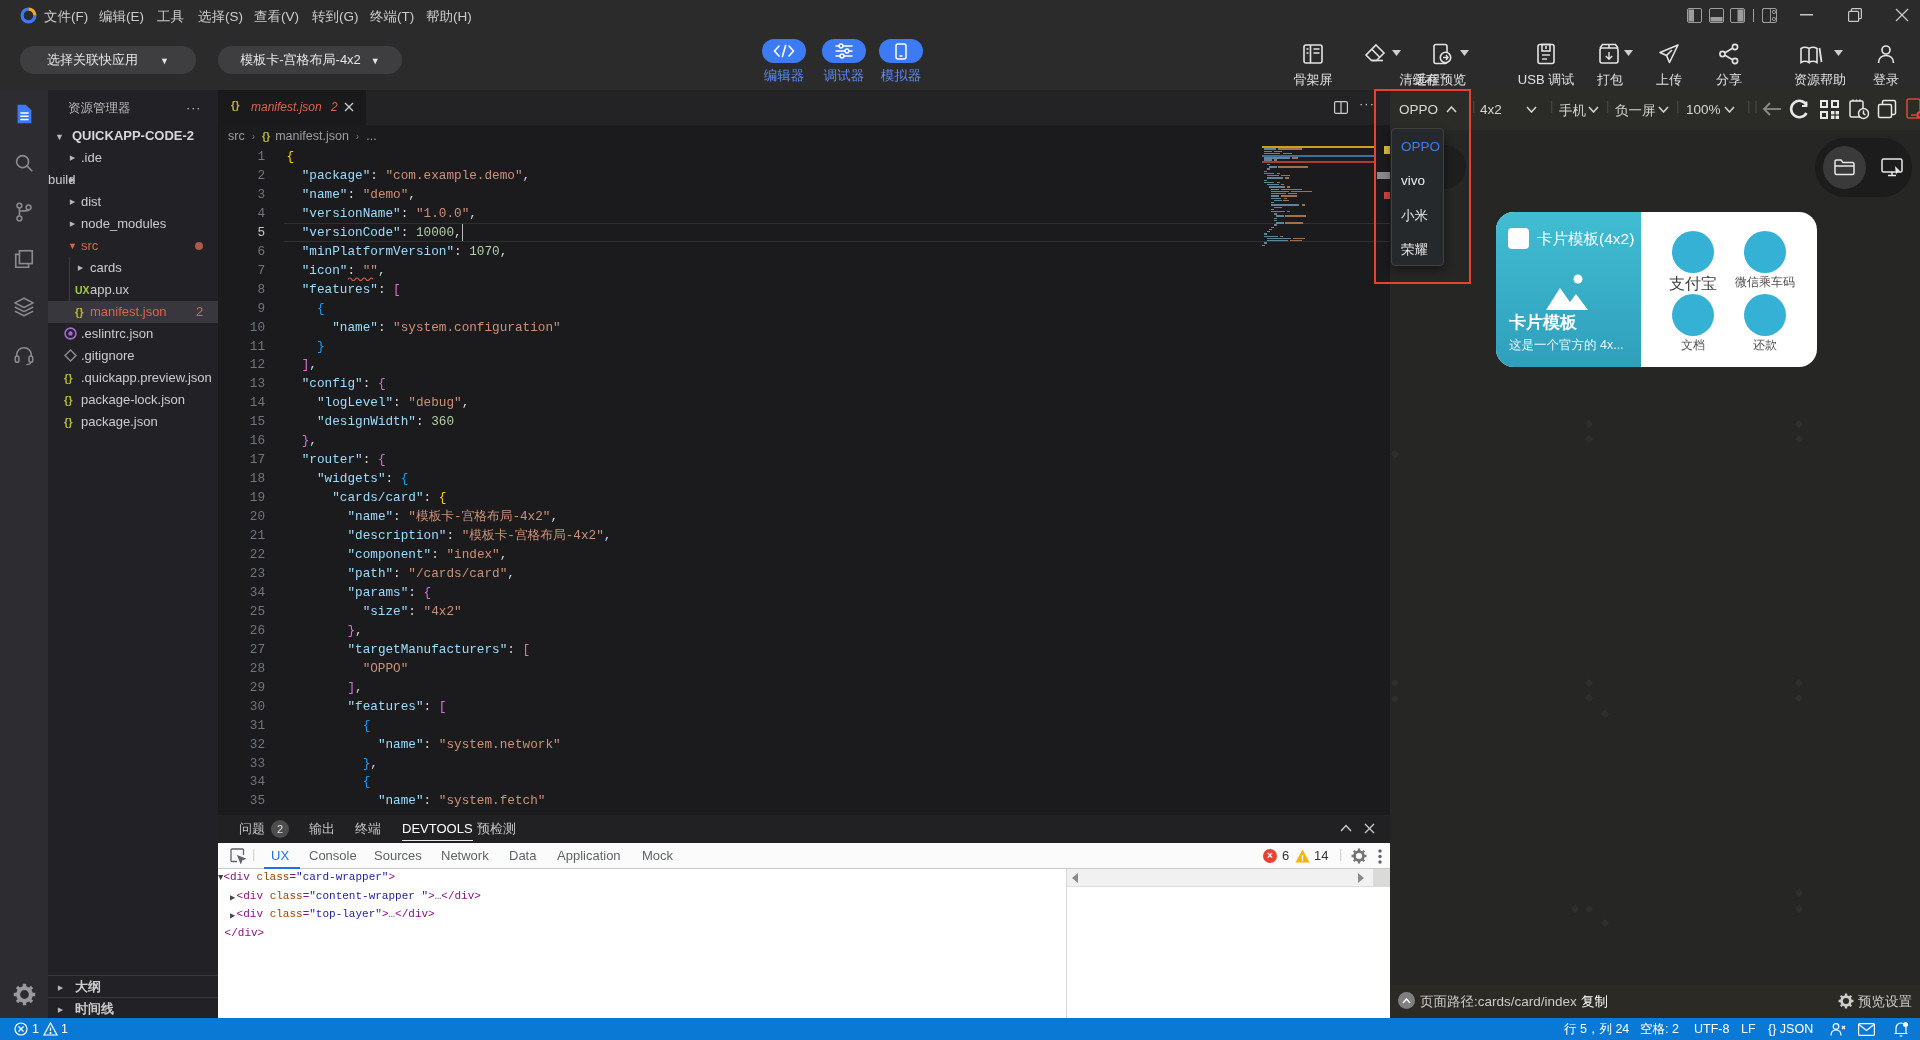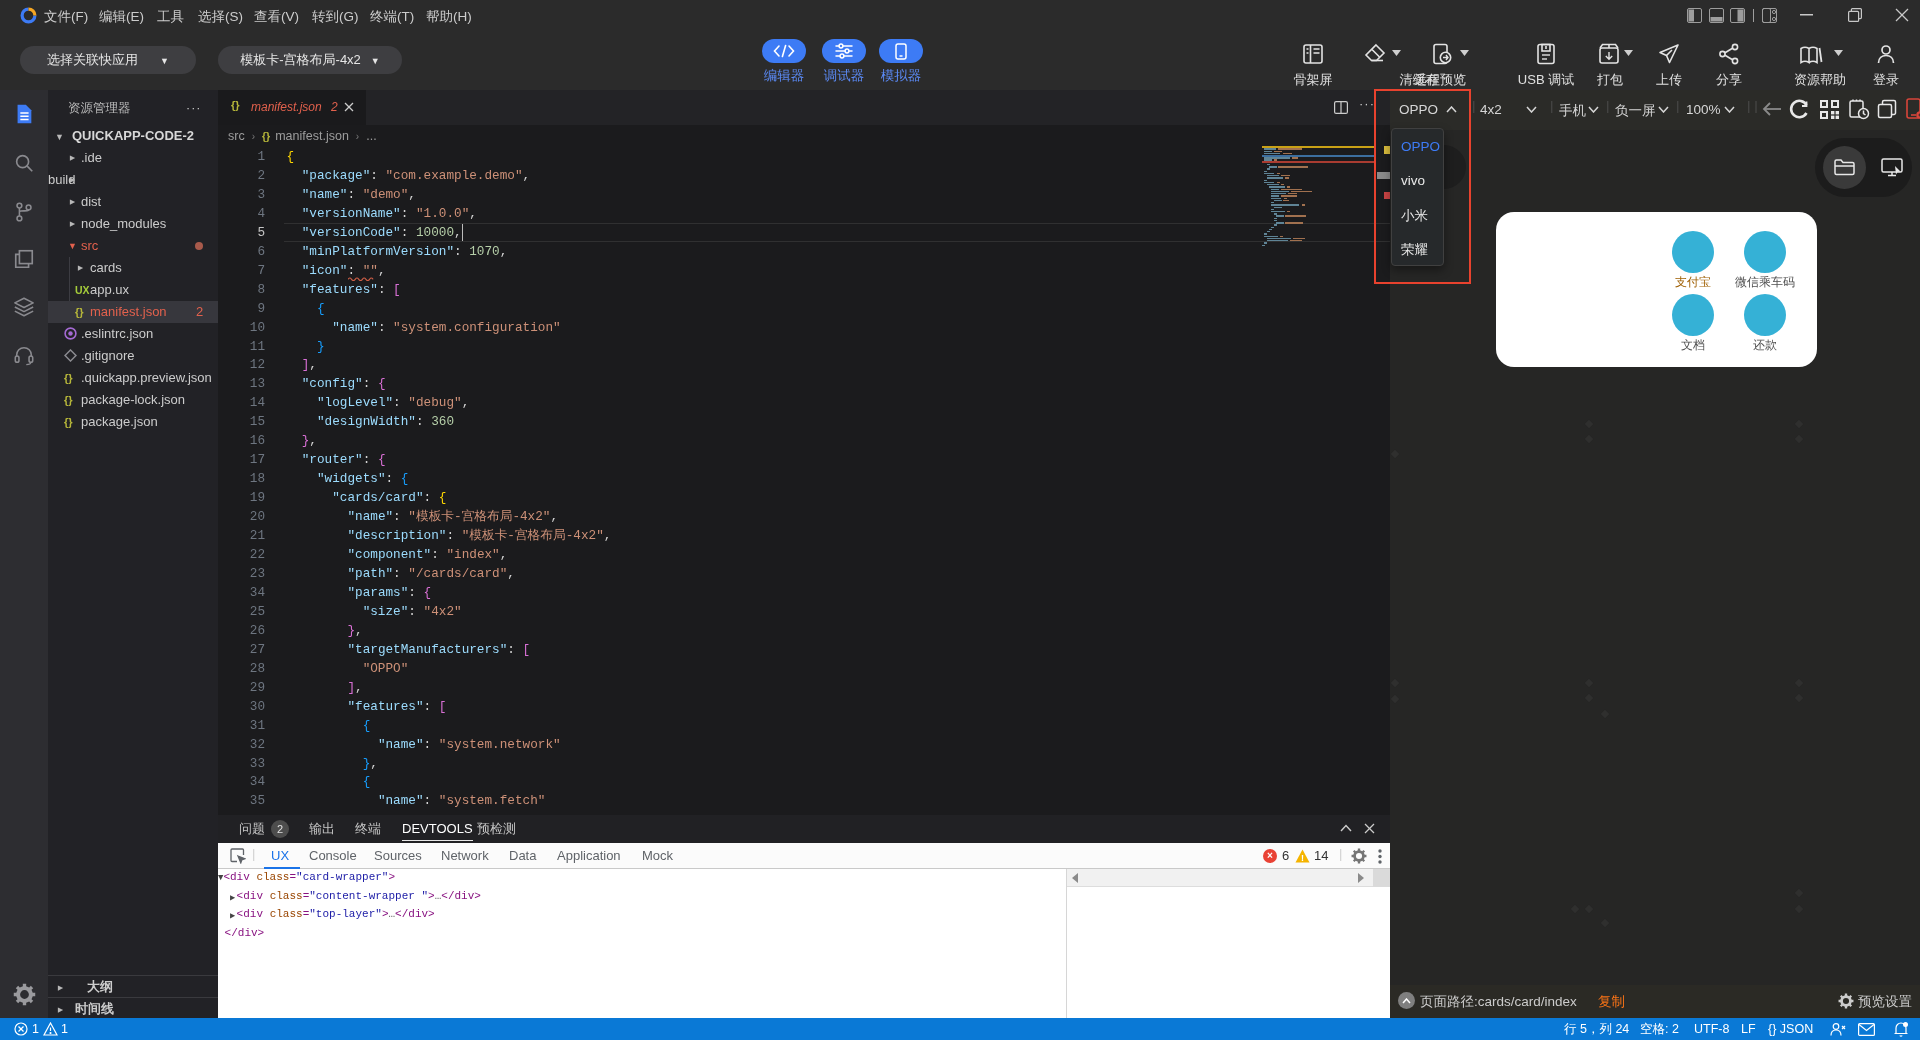--- a/index.html
+++ b/index.html
@@ -245,21 +245,21 @@
     <div class="treerow" style="top:233px"><svg style="position:absolute;left:16px;top:4px" width="13" height="13" viewBox="0 0 13 13">
           <circle cx="6.5" cy="6.5" r="5.4" fill="none" stroke="#a46ad3" stroke-width="1.6"></circle>
           <circle cx="6.5" cy="6.5" r="2.2" fill="#a46ad3"></circle>
         </svg><span style="margin-left:33px">.eslintrc.json</span></div>
     <div class="treerow" style="top:255px"><svg style="position:absolute;left:16px;top:4px" width="13" height="13" viewBox="0 0 13 13">
           <rect x="2.6" y="2.6" width="7.8" height="7.8" transform="rotate(45 6.5 6.5)" fill="none" stroke="#8a8a8f" stroke-width="1.5"></rect>
         </svg><span style="margin-left:33px">.gitignore</span></div>
     <div class="treerow" style="top:277px"><b style="position:absolute;left:16px;font-size:11px;color:#b7b73a">{}</b><span style="margin-left:33px">.quickapp.preview.json</span></div>
     <div class="treerow" style="top:299px"><b style="position:absolute;left:16px;font-size:11px;color:#b7b73a">{}</b><span style="margin-left:33px">package-lock.json</span></div>
     <div class="treerow" style="top:321px"><b style="position:absolute;left:16px;font-size:11px;color:#b7b73a">{}</b><span style="margin-left:33px">package.json</span></div>
-    <div style="position:absolute;left:0;top:885px;width:170px;height:22px;border-top:1px solid #3a3a3e;font-size:13px;color:#cccccc;line-height:22px;font-weight:bold"><span class="chev" style="left:8px;top:886px;position:fixed"></span><span class="chev" style="margin-left:8px;position:static;transform:rotate(-90deg)">▼</span><span style="margin-left:22px">大纲</span></div>
+    <div style="position:absolute;left:0;top:885px;width:170px;height:22px;border-top:1px solid #3a3a3e;font-size:13px;color:#cccccc;line-height:22px;font-weight:bold"><span class="chev" style="left:8px;top:886px;position:fixed"></span><span class="chev" style="margin-left:8px;position:static;transform:rotate(-90deg)">▼</span><span style="margin-left:10px">大纲</span></div>
     <div style="position:absolute;left:0;top:907px;width:170px;height:22px;border-top:1px solid #3a3a3e;font-size:13px;color:#cccccc;line-height:22px;font-weight:bold"><span class="chev" style="margin-left:8px;position:static;transform:rotate(-90deg)">▼</span><span style="margin-left:10px">时间线</span></div>
   </div>
   <div id="tabstrip" class="abs">
     <div id="activetab">
       <b style="position:absolute;left:13px;top:9px;font-size:11px;color:#b7b73a;font-style:normal">{}</b>
       <span style="position:absolute;left:33px;top:10px;font-size:12px;font-style:italic;color:#e2614d">manifest.json</span>
         <span style="position:absolute;left:113px;top:10px;font-size:12px;font-style:italic;color:#e2614d">2</span>
       <svg style="position:absolute;left:126px;top:12px" width="10" height="10" viewBox="0 0 10 10" stroke="#cccccc" stroke-width="1.2">
           <line x1="1" y1="1" x2="9" y2="9"></line>
           <line x1="9" y1="1" x2="1" y2="9"></line>
@@ -542,36 +542,46 @@
         <line x1="1" y1="8" x2="20" y2="8"></line>
       </svg>
       <svg style="position:absolute;left:66px;top:20px" width="22" height="19" viewBox="0 0 22 19" fill="none" stroke="#e8e8e8" stroke-width="1.5">
         <rect x="1" y="1" width="20" height="13" rx="1.5"></rect>
         <line x1="7" y1="17.5" x2="15" y2="17.5"></line>
         <line x1="11" y1="14" x2="11" y2="17.5"></line>
         <path d="M14 8 L19.5 13.5 L16.5 14 L15 16.5 Z" fill="#e8e8e8" stroke="none"></path>
       </svg>
     </div>
     <div style="position:absolute;left:106px;top:122px;width:321px;height:155px;border-radius:18px;background:#ffffff;overflow:hidden">
+      <div style="position:absolute;left:0;top:0;width:145px;height:155px;background:linear-gradient(180deg,#41bdd2,#2f9fbc)">
+        <div style="position:absolute;left:12px;top:16px;width:21px;height:21px;border-radius:4px;background:#ffffff"></div>
+        <span style="position:absolute;left:41px;top:17px;color:#ffffff;font-size:15.5px;white-space:nowrap">卡片模板(4x2)</span>
+        <svg style="position:absolute;left:48px;top:60px" width="46" height="40" viewBox="0 0 46 40">
+          <circle cx="34" cy="7" r="4.5" fill="#ffffff"></circle>
+          <path d="M2 38 L16 16 L26 30 L32 22 L44 38 Z" fill="#ffffff"></path>
+        </svg>
+        <span style="position:absolute;left:13px;top:99px;color:#ffffff;font-size:17px;font-weight:bold">卡片模板</span>
+        <span style="position:absolute;left:13px;top:125px;color:#e6f7fa;font-size:12.5px;white-space:nowrap">这是一个官方的 4x...</span>
+      </div>
       <div style="position:absolute;left:176px;top:19px;width:42px;height:42px;border-radius:21px;background:#35b1d6"></div>
       <div style="position:absolute;left:248px;top:19px;width:42px;height:42px;border-radius:21px;background:#35b1d6"></div>
       <div style="position:absolute;left:176px;top:82px;width:42px;height:42px;border-radius:21px;background:#35b1d6"></div>
       <div style="position:absolute;left:248px;top:82px;width:42px;height:42px;border-radius:21px;background:#35b1d6"></div>
-      <span style="position:absolute;left:147px;top:62px;width:100px;text-align:center;font-size:12px;color:#a16207">支付宝</span>
+      <span style="position:absolute;left:147px;top:62px;width:100px;text-align:center;font-size:16px;color:#404040">支付宝</span>
       <span style="position:absolute;left:219px;top:62px;width:100px;text-align:center;font-size:12px;color:#4f4f4f">微信乘车码</span>
       <span style="position:absolute;left:147px;top:125px;width:100px;text-align:center;font-size:12px;color:#4f4f4f">文档</span>
       <span style="position:absolute;left:219px;top:125px;width:100px;text-align:center;font-size:12px;color:#4f4f4f">还款</span>
     </div>
     <div id="simbottom">
       <span style="position:absolute;left:8px;top:7px;width:17px;height:17px;border-radius:9px;background:#7f7f7f"></span>
       <svg style="position:absolute;left:12px;top:13px" width="9" height="6" viewBox="0 0 9 6" fill="none" stroke="#fff" stroke-width="1.5">
         <path d="M1 5 L4.5 1 L8 5"></path>
       </svg>
       <span style="position:absolute;left:30px">页面路径:cards/card/index</span>
-      <span style="position:absolute;left:208px;color:#f97316">复制</span>
+      <span style="position:absolute;left:191px;color:#ffffff">复制</span>
       <svg style="position:absolute;left:448px;top:8px" width="16" height="16" viewBox="0 0 24 24">
         <path d="M10.3 3.4 L10.2 0.8 L13.8 0.8 L13.7 3.4 L13.7 3.4 L16.9 4.7 L18.6 2.9 L21.1 5.4 L19.3 7.1 L19.3 7.1 L20.6 10.3 L23.2 10.2 L23.2 13.8 L20.6 13.7 L20.6 13.7 L19.3 16.9 L21.1 18.6 L18.6 21.1 L16.9 19.3 L16.9 19.3 L13.7 20.6 L13.8 23.2 L10.2 23.2 L10.3 20.6 L10.3 20.6 L7.1 19.3 L5.4 21.1 L2.9 18.6 L4.7 16.9 L4.7 16.9 L3.4 13.7 L0.8 13.8 L0.8 10.2 L3.4 10.3 L3.4 10.3 L4.7 7.1 L2.9 5.4 L5.4 2.9 L7.1 4.7 L7.1 4.7 Z M16.6 12.0 A4.6 4.6 0 1 0 7.4 12.0 A4.6 4.6 0 1 0 16.6 12.0 Z" fill="#cccccc" fill-rule="evenodd"></path>
       </svg>
       <span style="position:absolute;left:468px">预览设置</span>
     </div>
   </div>
   <div id="statusbar" class="abs">
     <svg class="sb" style="left:14px;top:4px" width="14" height="14" viewBox="0 0 14 14" fill="none" stroke="#ffffff" stroke-width="1.2">
       <circle cx="7" cy="7" r="6"></circle>
       <line x1="4.5" y1="4.5" x2="9.5" y2="9.5"></line>

